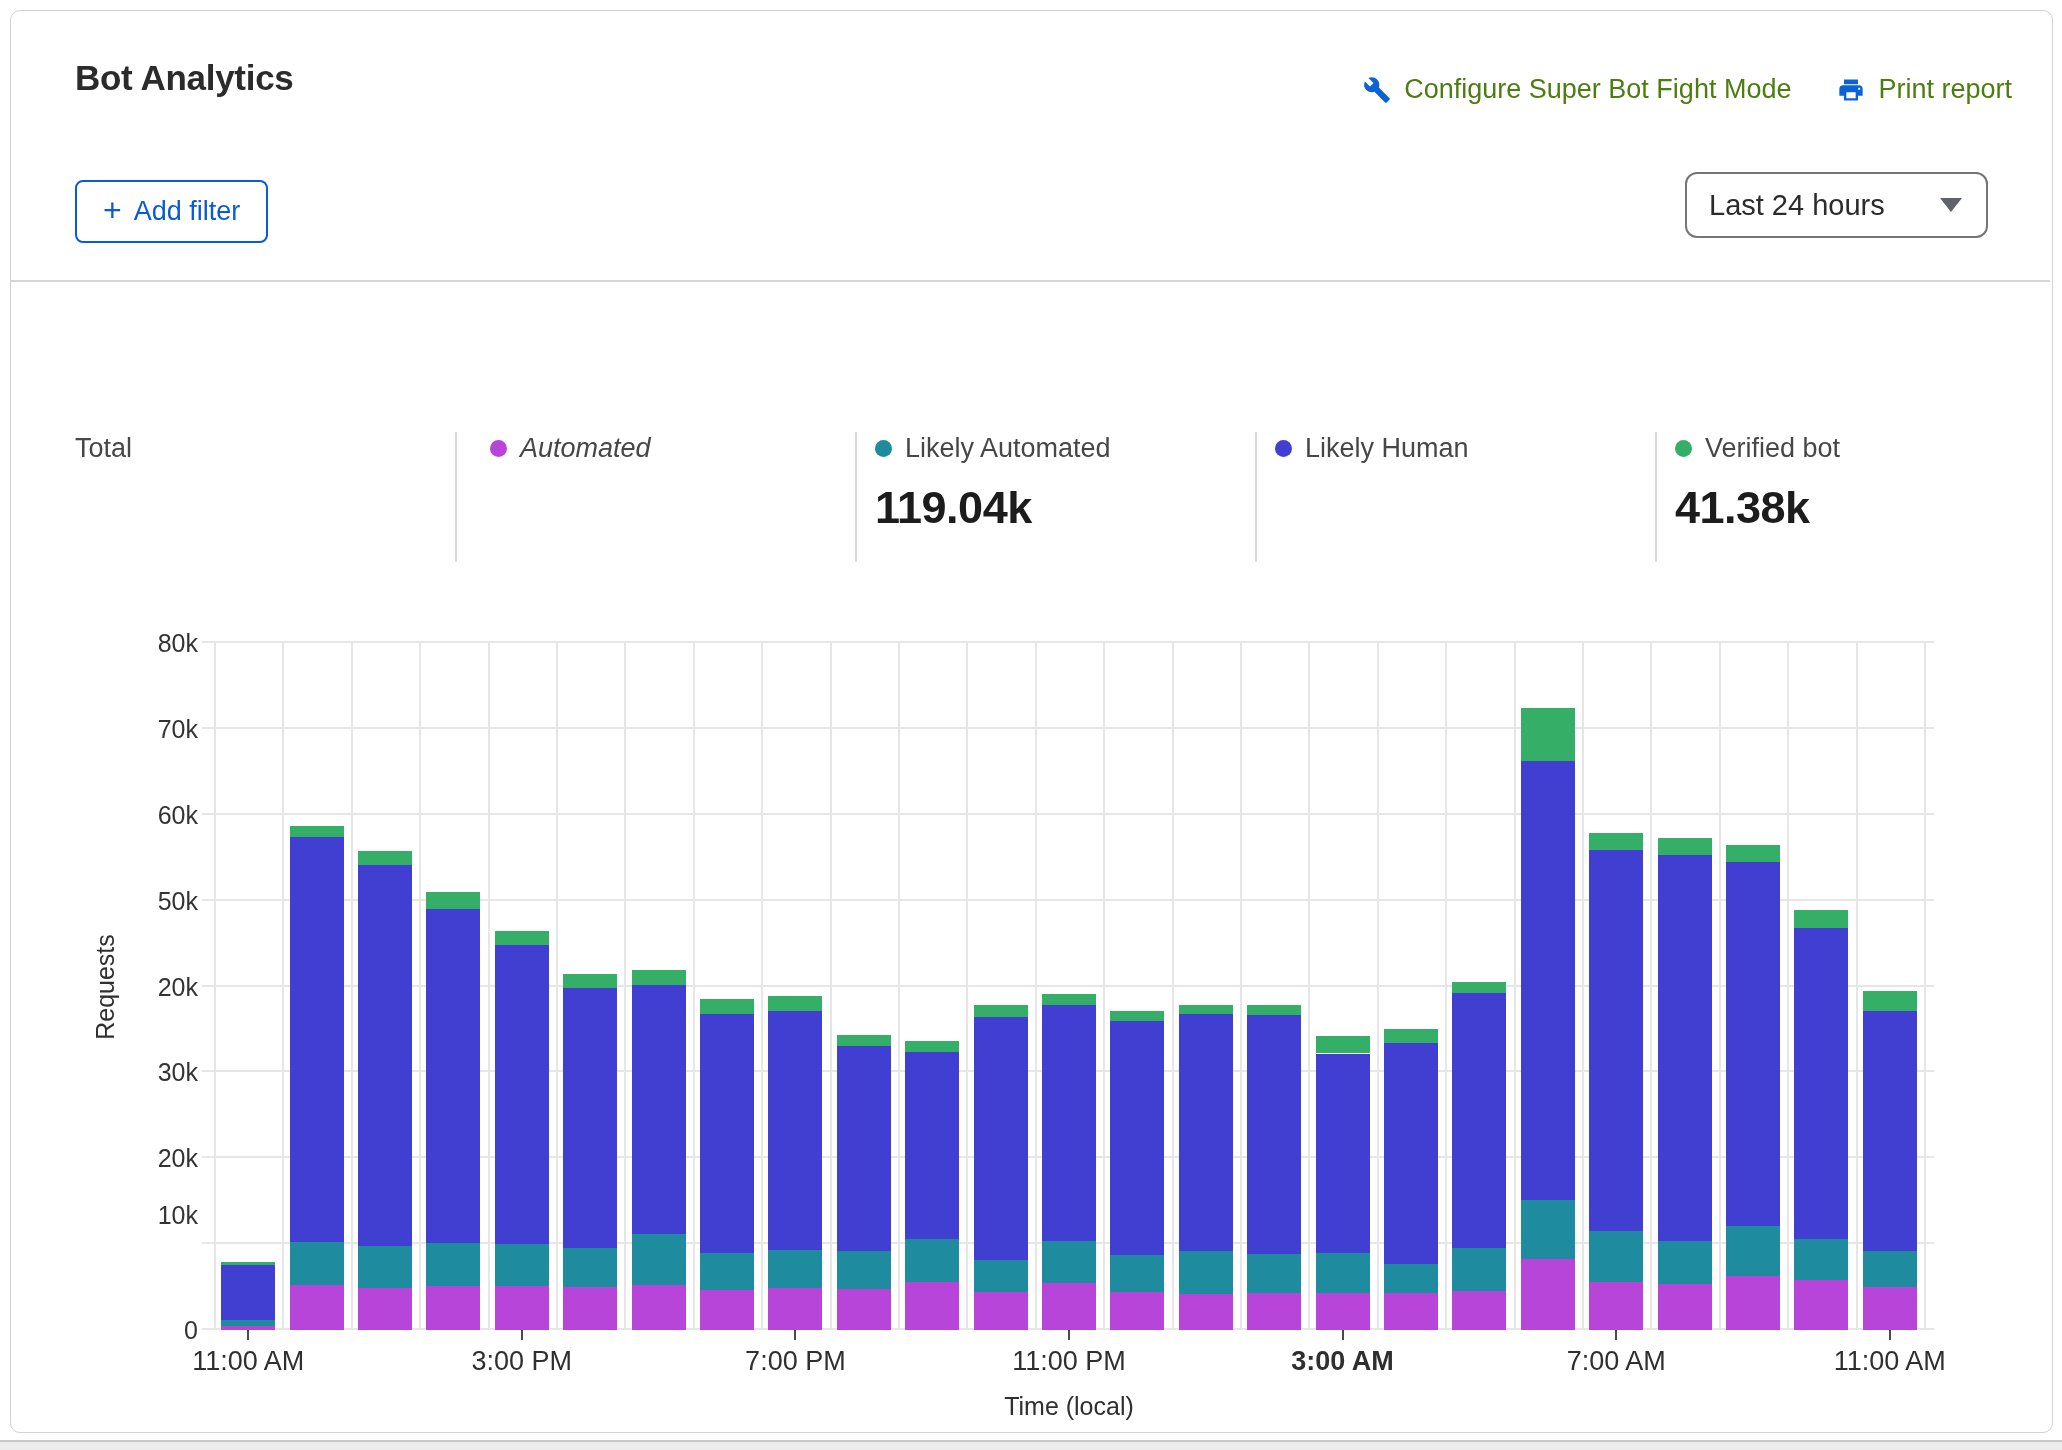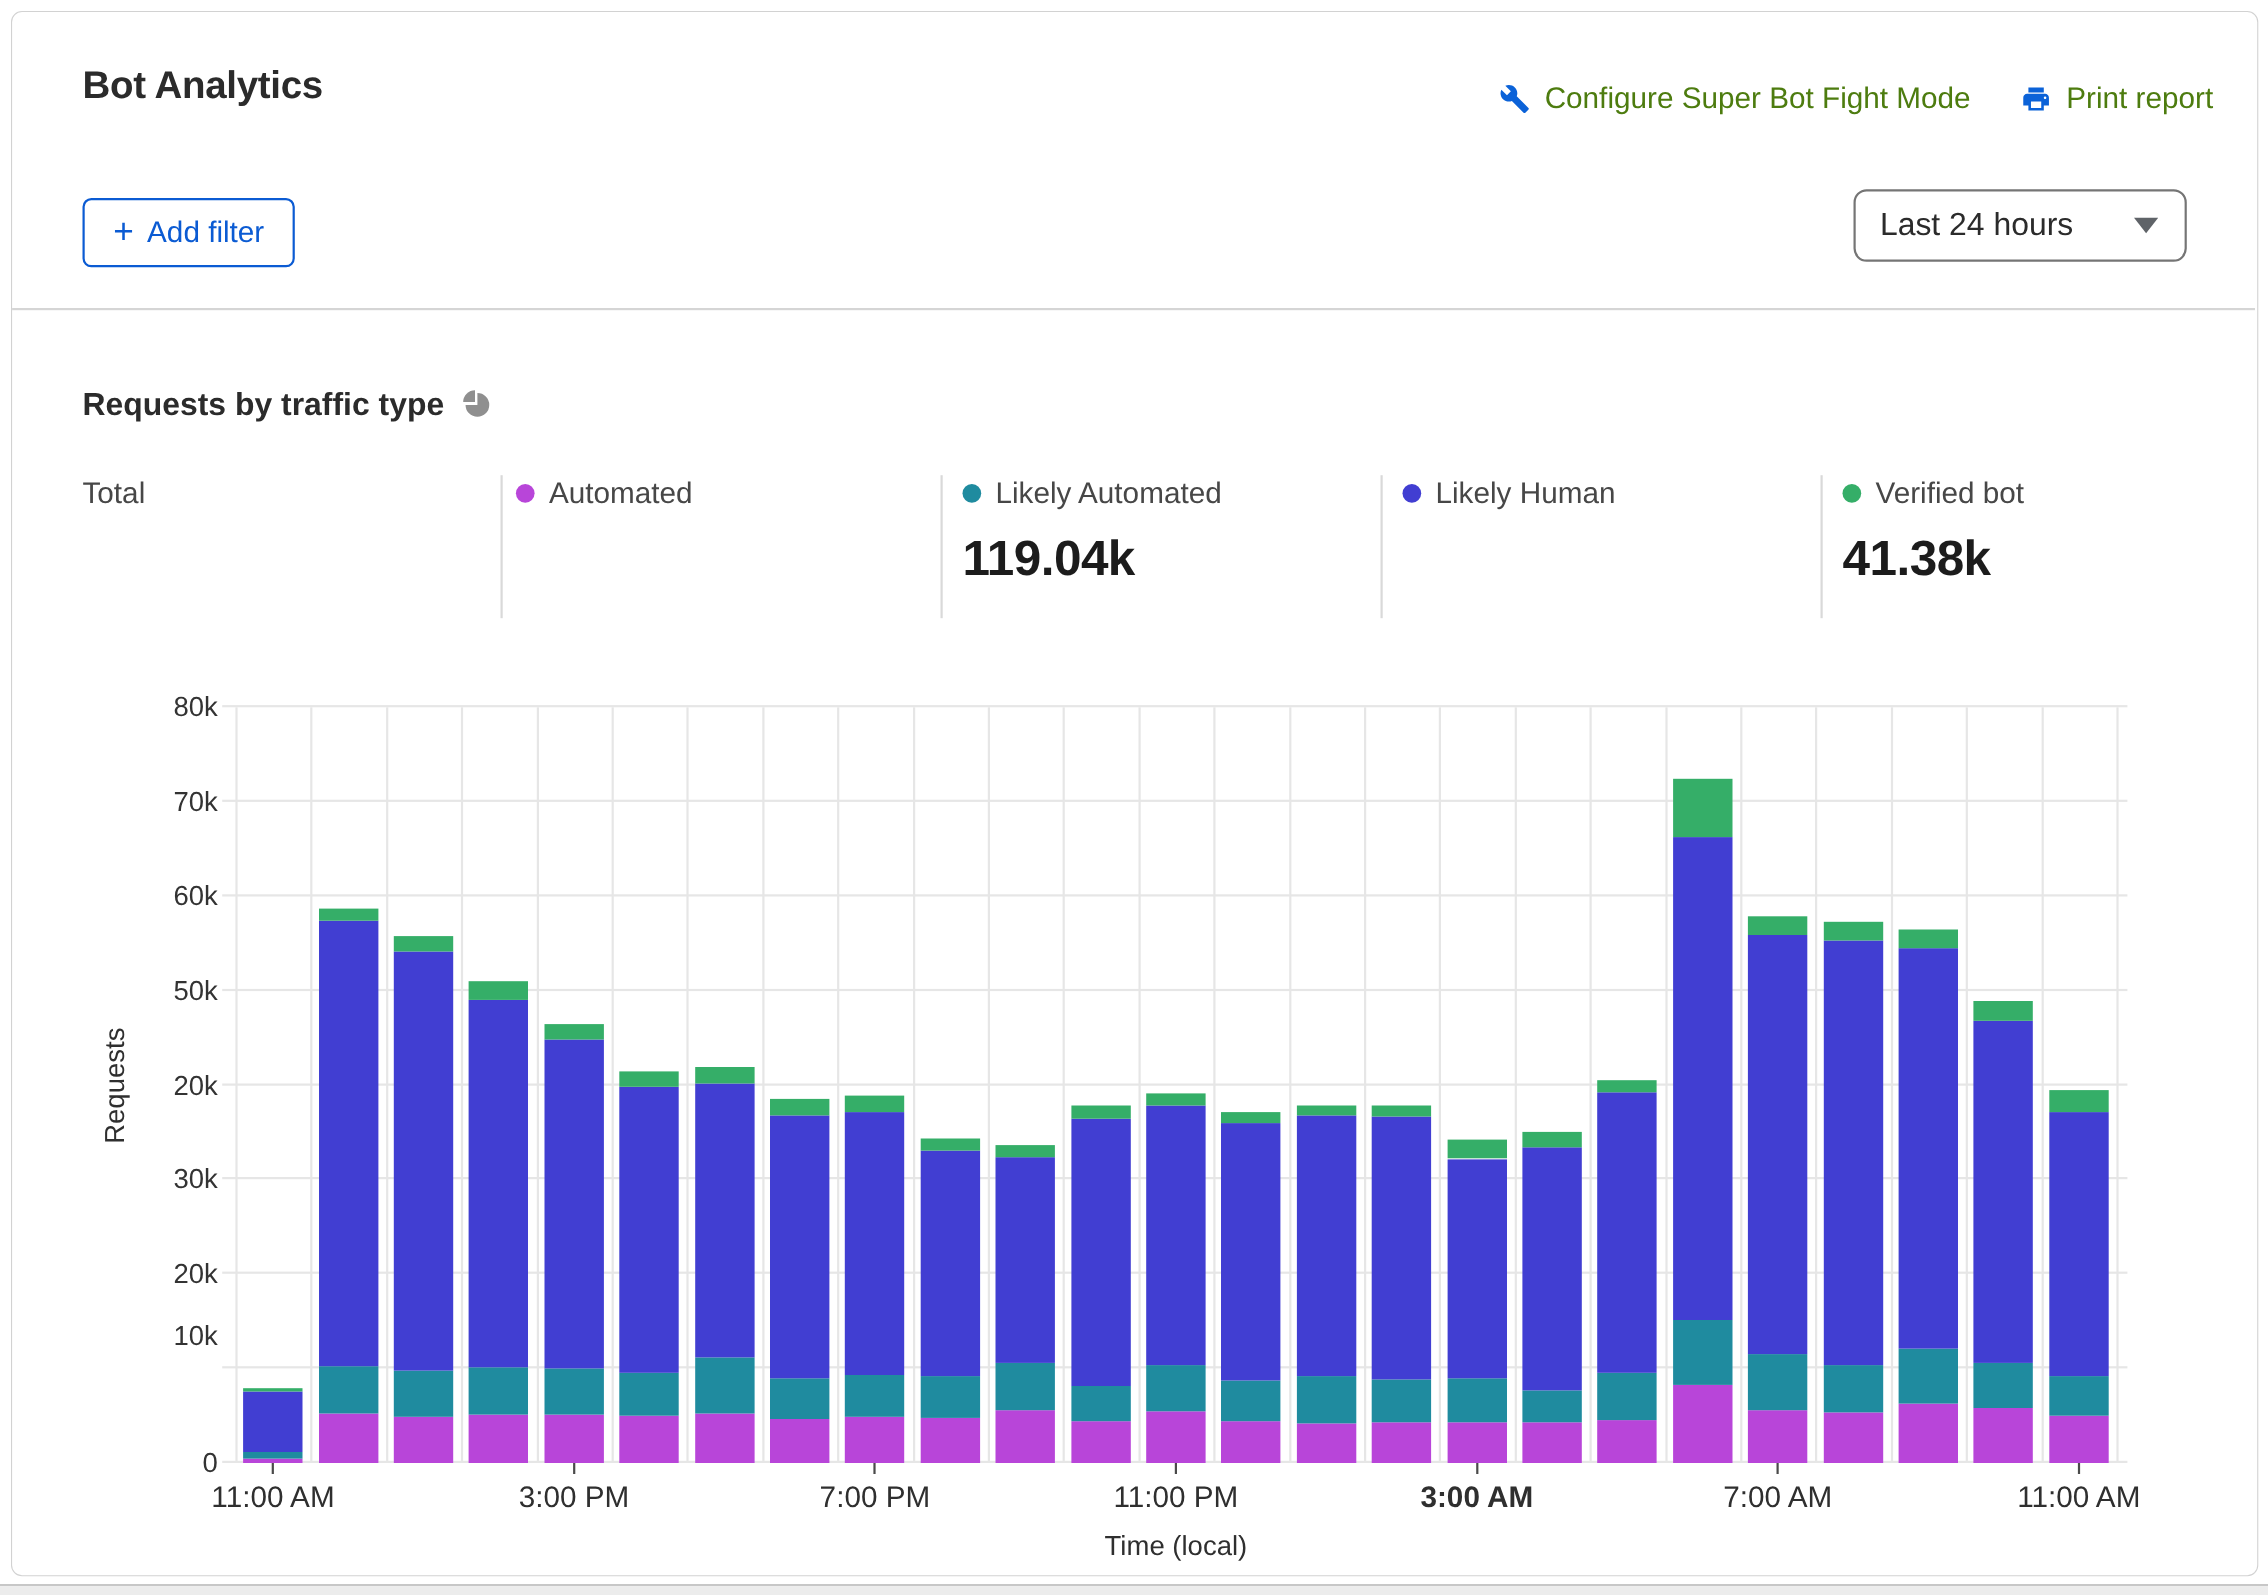--- a/index.html
+++ b/index.html
@@ -75,36 +75,27 @@
     <span>Add filter</span>
   </button>
 
   <div class="select">
     <span class="val">Last 24 hours</span>
     <span class="caret"></span>
   </div>
 
   <div class="divider-h" style="top:280px;"></div>
 
-  <div class="section-title">
-    <span class="txt">Requests by traffic type</span>
-    <span>
-      <svg width="28" height="28" viewBox="-2 -2 26 26">
-        <path d="M11 13 L11 3 A10 10 0 1 1 1 13 Z" fill="#8f8f8f"></path>
-        <path d="M9 10.5 L9 0.5 A10 10 0 0 0 -1 10.5 Z" fill="#8f8f8f"></path>
-      </svg>
-    </span>
-  </div>
 
   <div class="stat" style="left:75px;">
     <div class="lrow">
         <span class="lbl">Total</span>
       </div>
   </div>
-  <div class="stat" style="left:469px;">
+  <div class="stat" style="left:490px;font-style:italic;">
     <div class="lrow">
         <span class="dot" style="background: rgb(184, 69, 217);"></span>
       <span class="lbl">Automated</span>
       </div>
   </div>
   <div class="stat" style="left:875px;">
     <div class="lrow">
         <span class="dot" style="background: rgb(31, 139, 159);"></span>
       <span class="lbl">Likely Automated</span>
       </div>

